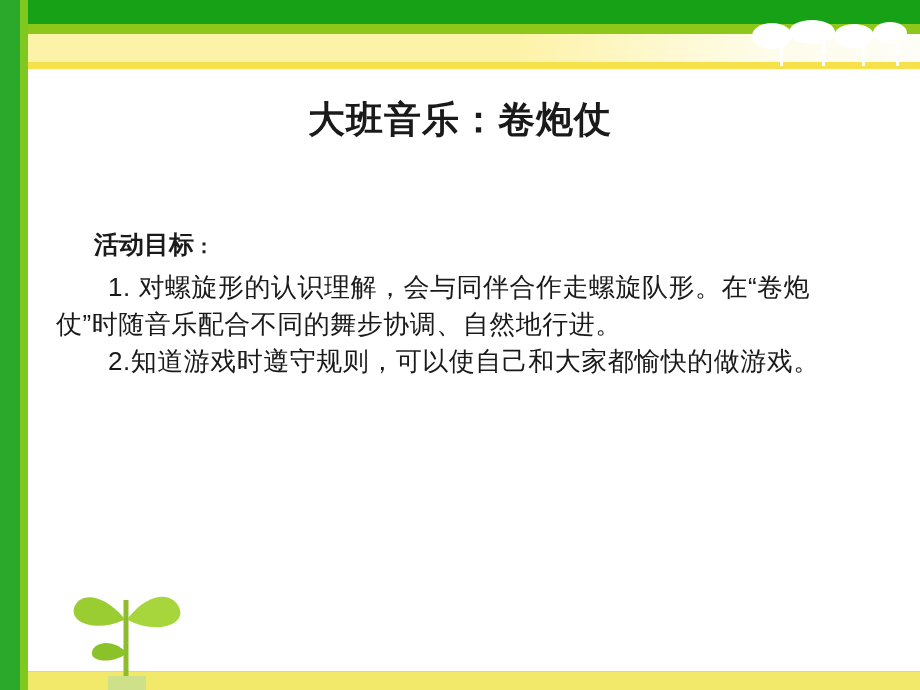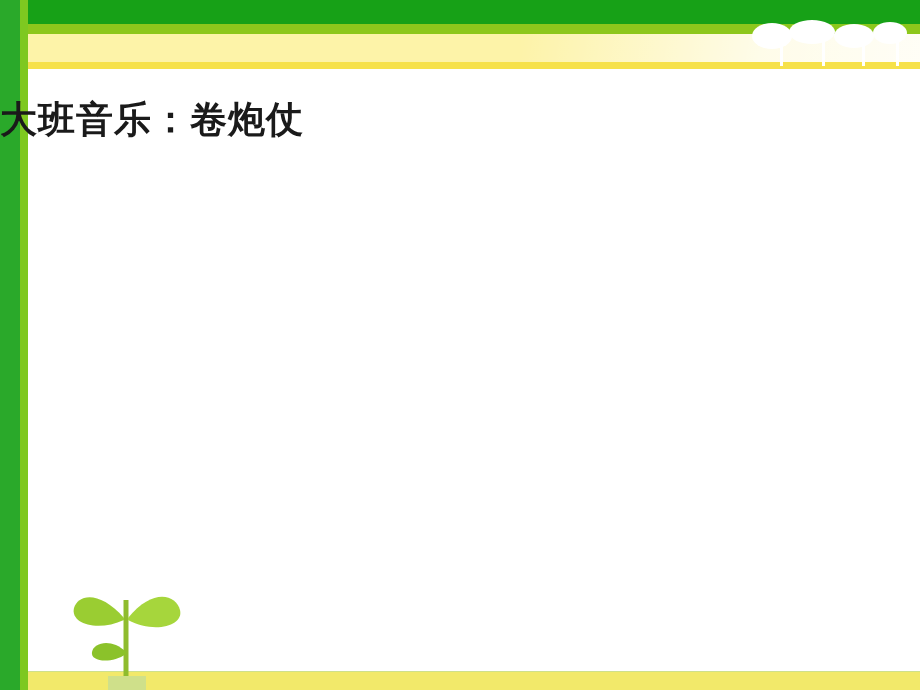--- a/index.html
+++ b/index.html
@@ -122,21 +122,21 @@
     height: 5px;
     background: #cfe08a;
     z-index: 4;
   }
   
   .title {
     position: absolute;
     left: 0;
     top: 95px;
     width: 920px;
-    text-align: left;
+    text-align: center;
     font-size: 37px;
     font-weight: bold;
     color: #1a1a1a;
     letter-spacing: 1px;
     z-index: 8;
   }
   .body-block {
     position: absolute;
     left: 56px;
     top: 228px;
@@ -193,20 +193,25 @@
       <ellipse cx="140" cy="13" rx="17" ry="11" fill="#ffffff"></ellipse>
       <rect x="30" y="22" width="3" height="24" fill="#ffffff"></rect>
       <rect x="72" y="20" width="3" height="26" fill="#ffffff"></rect>
       <rect x="112" y="22" width="3" height="24" fill="#ffffff"></rect>
       <rect x="146" y="20" width="3" height="26" fill="#ffffff"></rect>
     </svg>
   </div>
 
   <div class="title">大班音乐：卷炮仗</div>
 
+  <div class="body-block">
+    <div class="goal-label"><span>活动目标</span><span class="colon">：</span></div>
+    <p class="para">1. 对螺旋形的认识理解，会与同伴合作走螺旋队形。在“卷炮仗”时随音乐配合不同的舞步协调、自然地行进。</p>
+    <p class="para2">2.知道游戏时遵守规则，可以使自己和大家都愉快的做游戏。</p>
+  </div>
 
   <div class="sprout">
     <svg width="140" height="130" viewBox="0 0 140 130" xmlns="http://www.w3.org/2000/svg">
       <path d="M66 118 C66 86 66 62 66 40" stroke="#8fbc2e" stroke-width="5" fill="none"></path>
       <path d="M64 58 C40 30 18 34 14 48 C10 64 38 72 64 60 Z" fill="#9acd32"></path>
       <path d="M68 58 C92 28 116 34 120 50 C124 66 94 74 68 60 Z" fill="#a6d63c"></path>
       <path d="M66 92 C52 78 34 82 32 92 C30 102 52 104 66 94 Z" fill="#8bc22a"></path>
       <rect x="48" y="116" width="38" height="14" fill="#cfe08a"></rect>
     </svg>
   </div>

